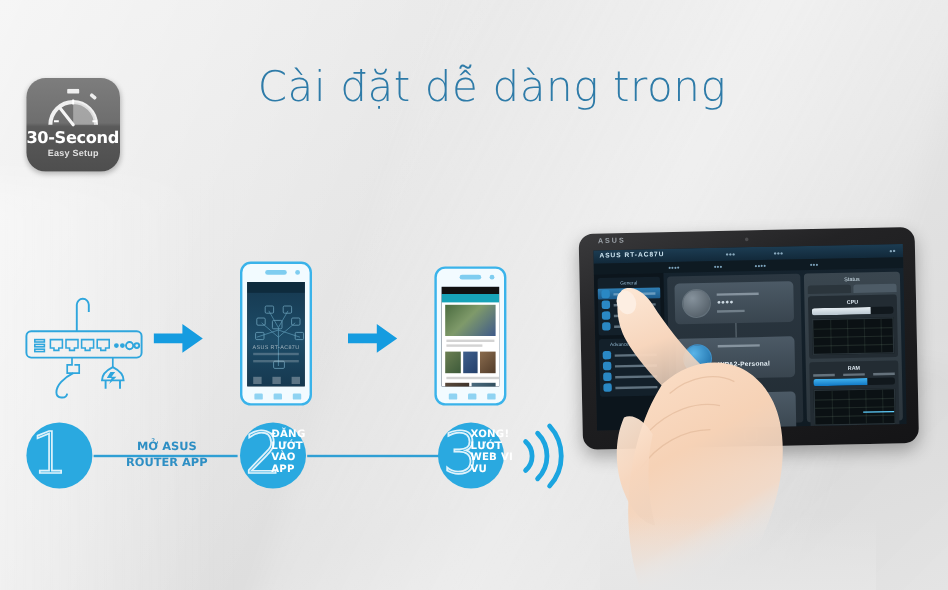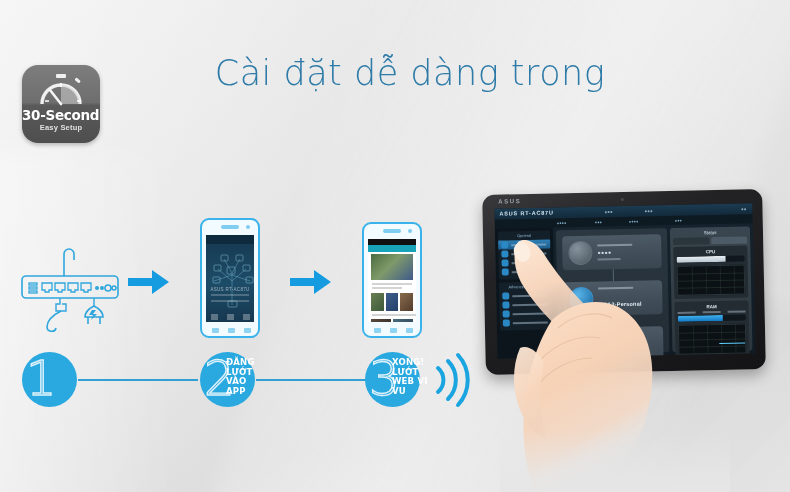--- a/index.html
+++ b/index.html
@@ -331,20 +331,22 @@
         </div>
       </div>
     </div>
     <div class="navbtn" style="left:10px"></div>
     <div class="navbtn" style="left:26px"></div>
     <div class="navbtn" style="left:42px"></div>
   </div>
 
   <div class="connector cn1"></div>
   <div class="connector cn2"></div>
+  <div class="conn-label cl1">MỞ ASUS
+ROUTER APP</div>
 
   <div class="circle c1">
     <div class="num">1</div>
   </div>
 
   <div class="circle c2">
     <div class="num">2</div>
   </div>
   <div class="steptext t2">ĐĂNG
 LƯỚT

